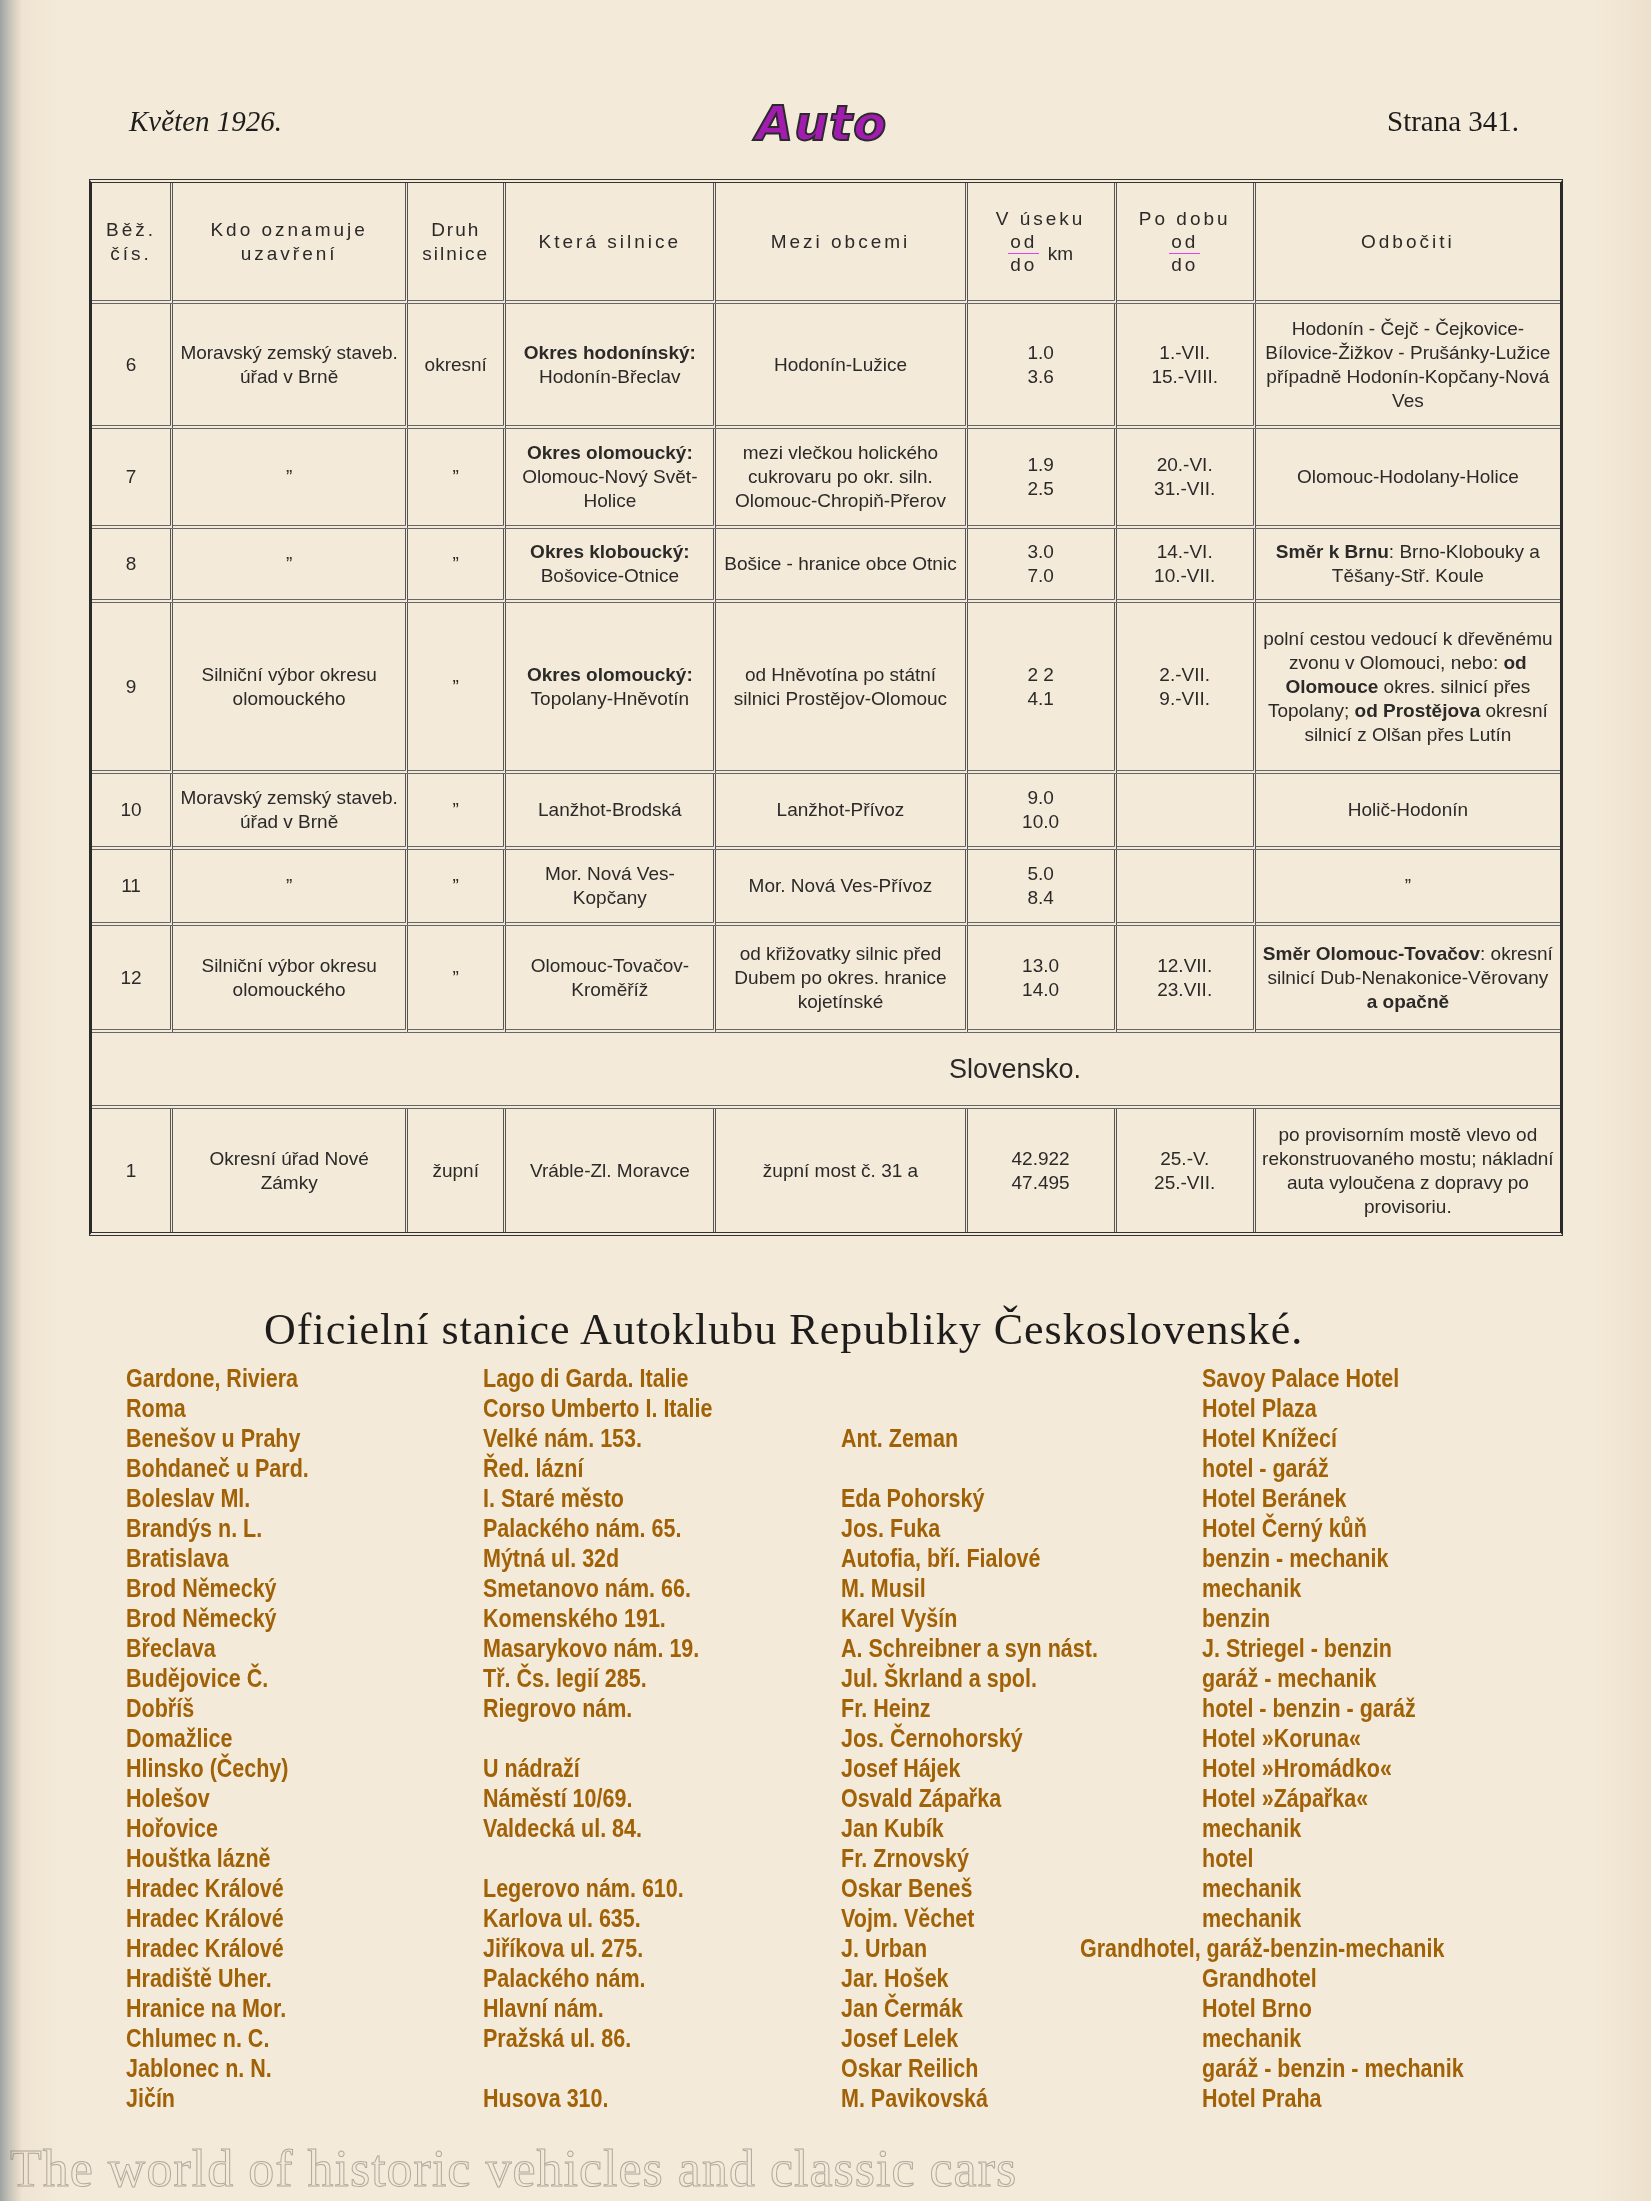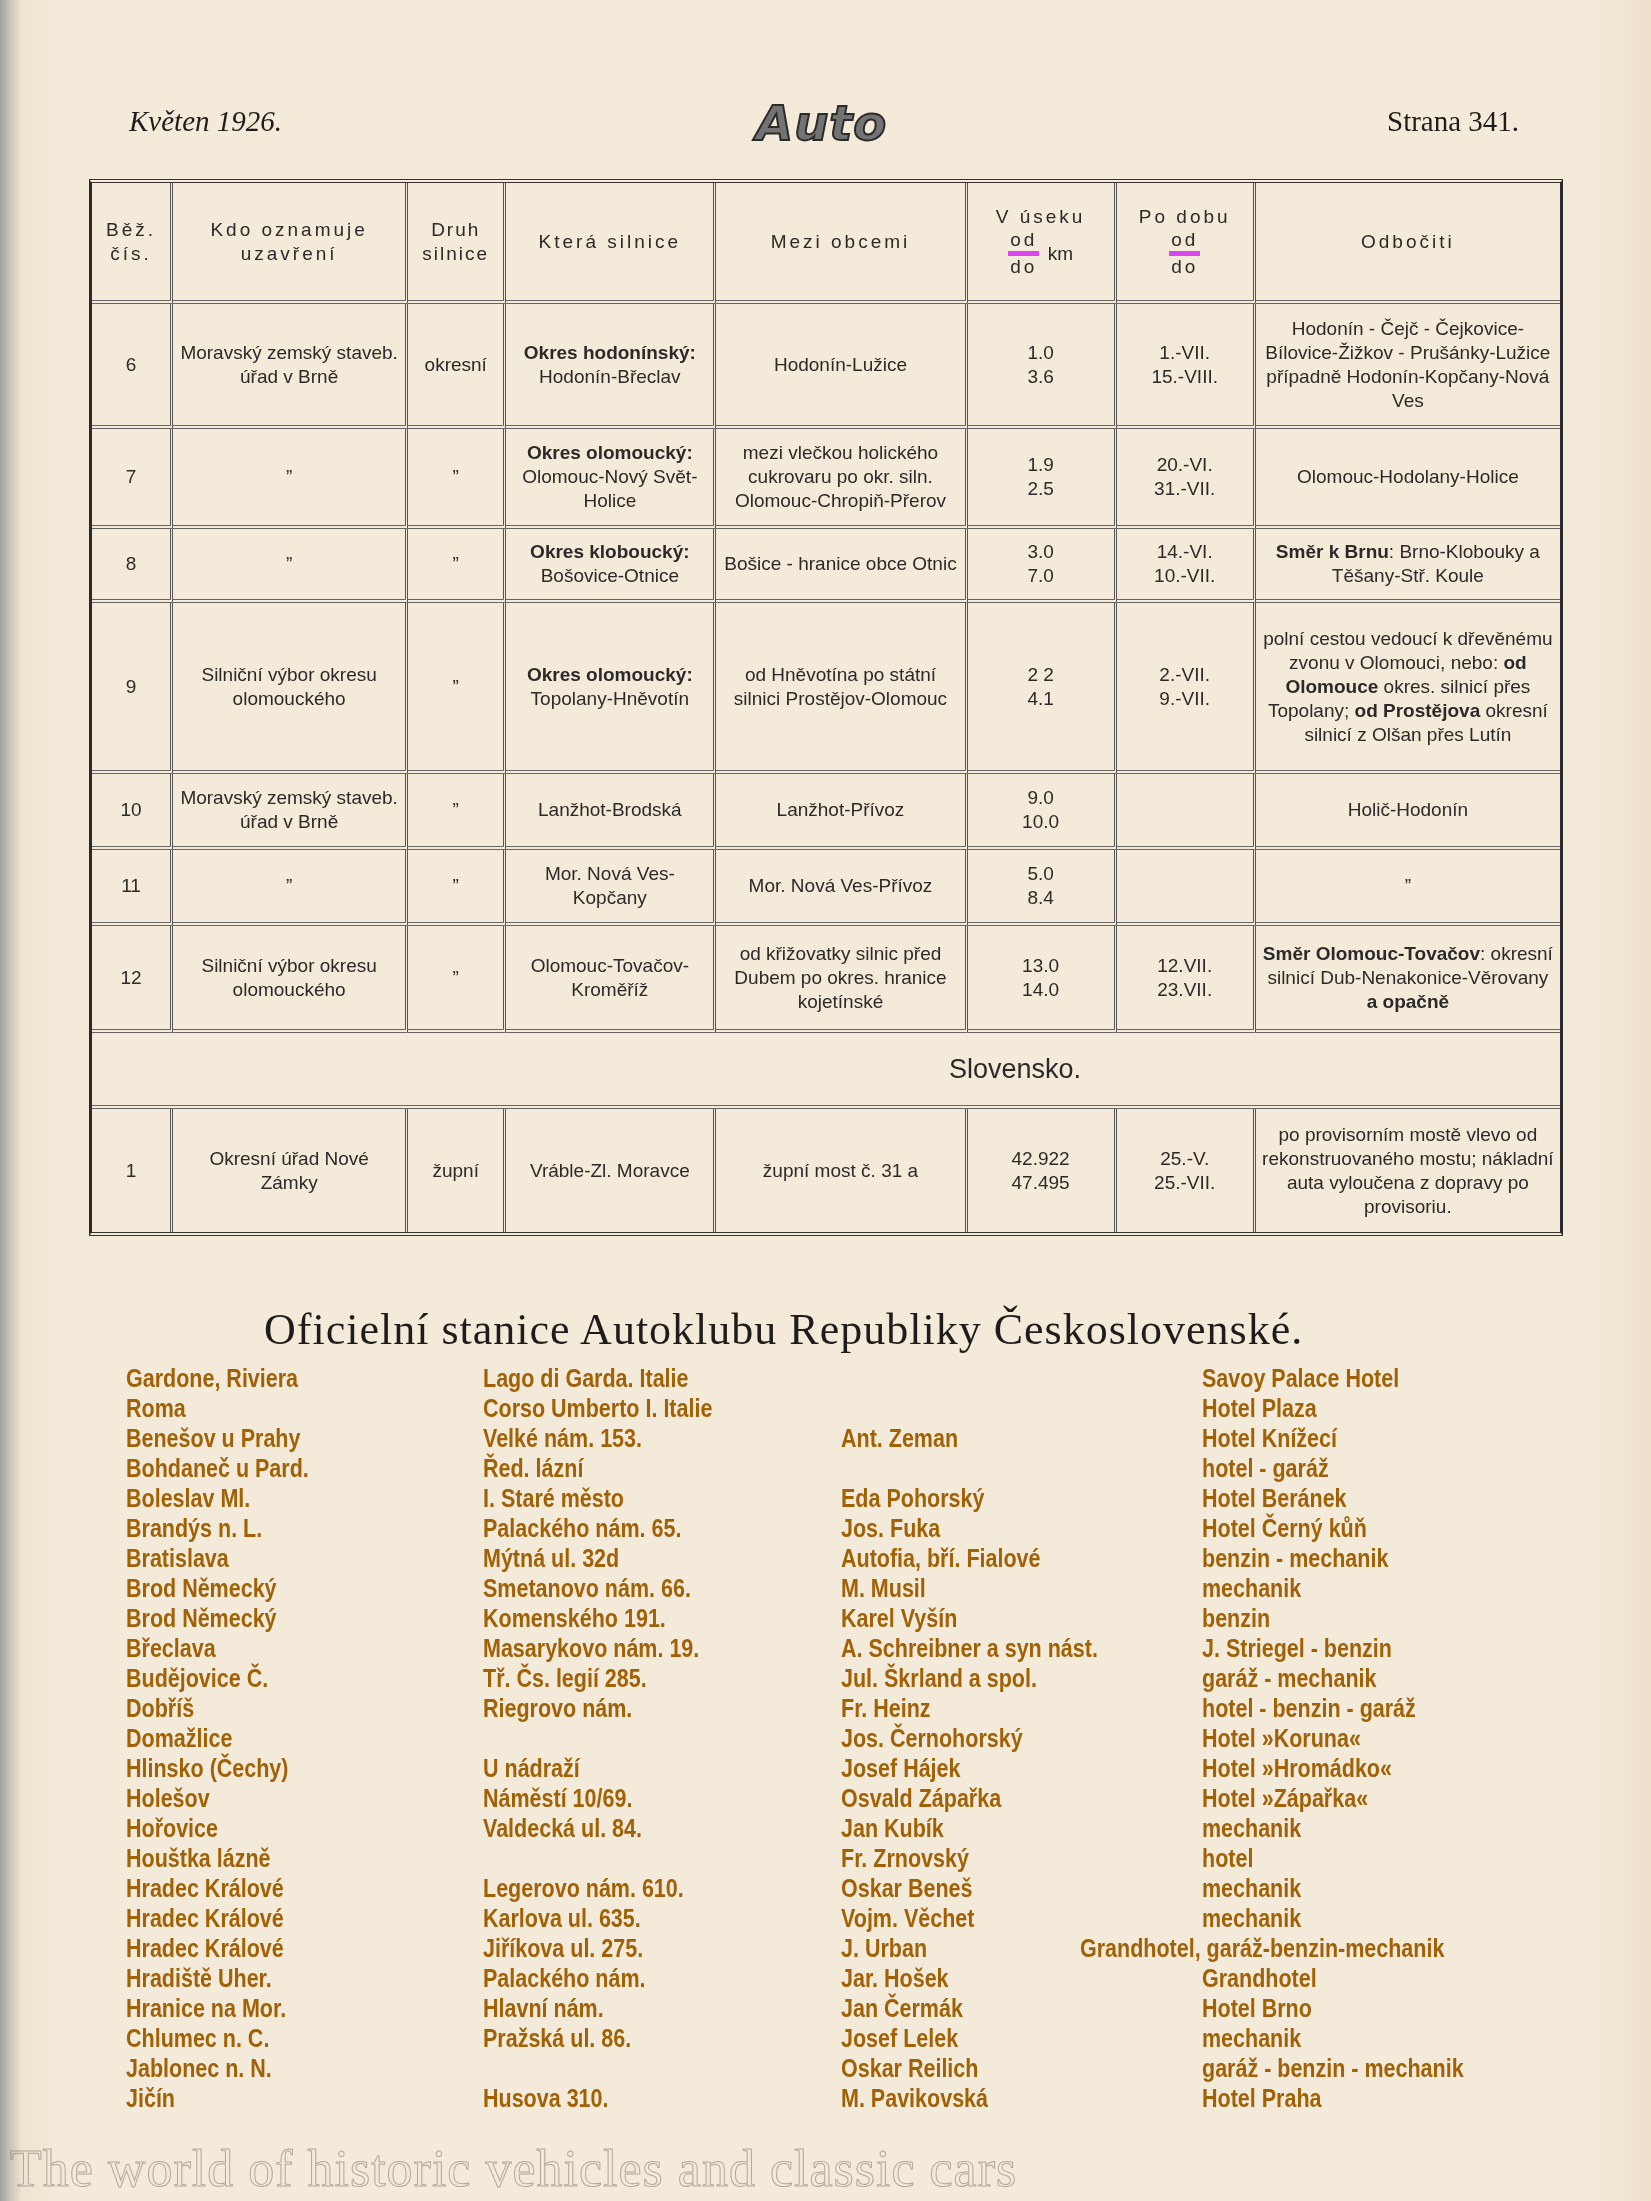--- a/index.html
+++ b/index.html
@@ -9,39 +9,39 @@
     background-image: linear-gradient(90deg, #9da3a3 0px, #c9c4b8 10px, #efe4d1 22px, #f4ead9 60px, #f4ead9 1592px, #ede1cc 1652px);
     font-family: "Liberation Serif", "DejaVu Serif", serif;
     color: #1f1d1c;
     position: relative;
   }
   .page-header { position: absolute; left: 0; top: 95px; width: 1652px; height: 60px; }
   .hdr-left { position: absolute; left: 129px; top: 10px; font-style: italic; font-size: 29px; }
   .hdr-right { position: absolute; left: 1387px; top: 10px; font-size: 29px; }
   .hdr-logo {
     position: absolute; left: 756px; top: 0px; font-size: 48px; font-style: italic; font-weight: bold;
-    color: #737373; -webkit-text-stroke: 2px #2b2b2b; font-family: "DejaVu Sans", sans-serif; letter-spacing: 1px;
+    color: #a21caf; -webkit-text-stroke: 2px #2b2b2b; font-family: "DejaVu Sans", sans-serif; letter-spacing: 1px;
   }
 
   table.closures {
     position: absolute; left: 89px; top: 179px; width: 1474px;
     border-collapse: separate; border-spacing: 0;
     border-top: 4px double #333; border-bottom: 4px double #333;
     border-left: 3px solid #2a2a2a; border-right: 3px solid #2a2a2a;
     font-family: "Liberation Sans", "DejaVu Sans", sans-serif;
     font-size: 19px; line-height: 24px; color: #2b2a29;
   }
   table.closures td, table.closures th {
     border-right: 3px double #555; border-bottom: 4px double #666;
     text-align: center; vertical-align: middle; padding: 4px 6px;
   }
   table.closures tr td:last-child, table.closures tr th:last-child { border-right: none; }
   table.closures th { font-weight: normal; letter-spacing: 3px; height: 109px; font-size: 19px; }
   .frac { display: inline-block; vertical-align: middle; line-height: 22px; }
-  .frac .num { display: block; border-bottom: 5px solid #d946ef; padding: 0 2px; }
+  .frac .num { display: block; border-bottom: 1px solid #d946ef; padding: 0 2px; }
   .frac .den { display: block; padding: 0 2px; }
   .km { vertical-align: middle; letter-spacing: 0; }
   .b { font-weight: bold; }
   td.detour { text-align: left; padding: 4px 8px; }
   td.detour.center { text-align: center; }
   .section-row td { height: 64px; font-size: 27px; text-align: center; border-right: none; }
   .section-title { padding-left: 378px; }
 
   .stations { position: absolute; left: 0; top: 1284px; width: 1652px; }
   .stations-title {

